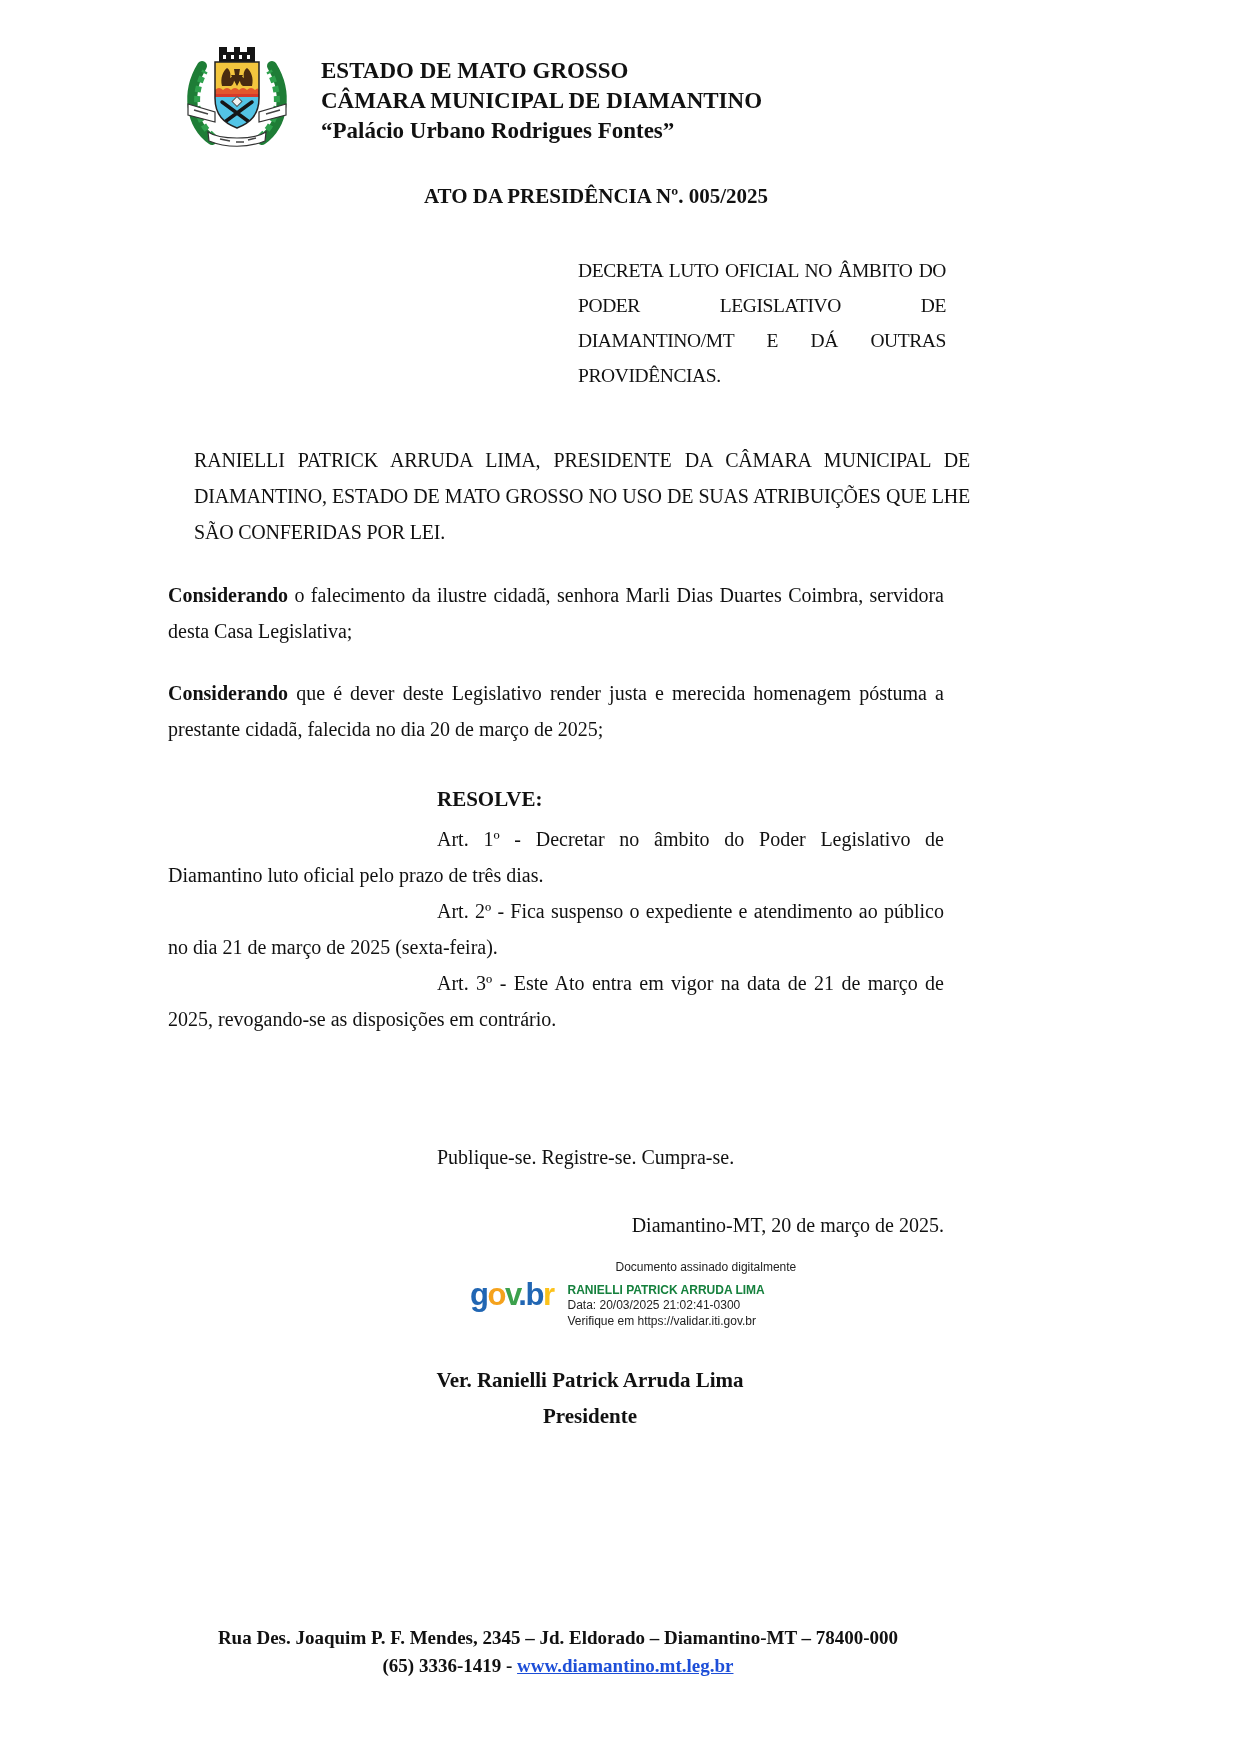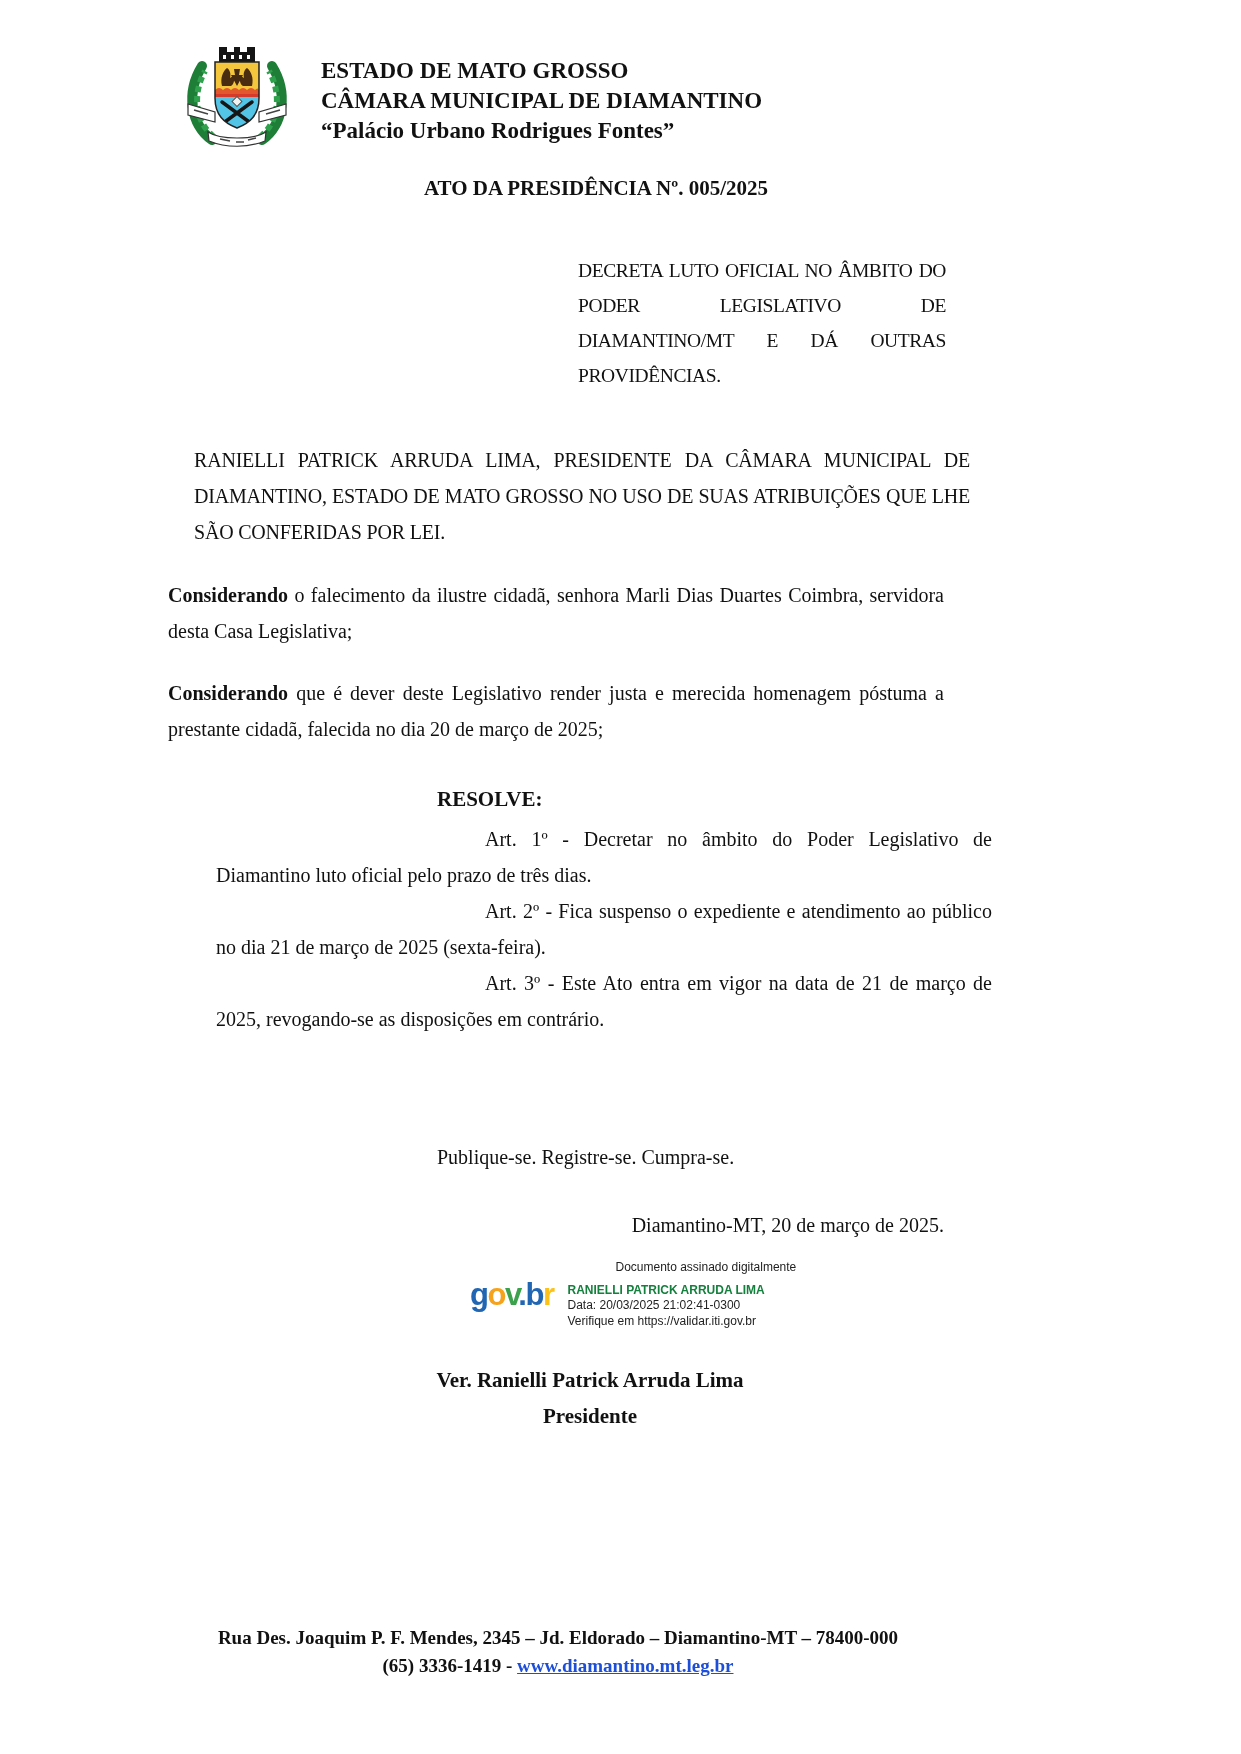--- a/index.html
+++ b/index.html
@@ -3,34 +3,34 @@
 <meta charset="utf-8">
 <style>
   html,body { margin:0; padding:0; background:#9a9a9a; }
   .page {
     position:relative; width:1241px; height:1754px; margin:0 auto;
     background:#ffffff; font-family:"Liberation Serif", serif; color:#111;
     overflow:hidden;
   }
   .crest { position:absolute; left:178px; top:40px; width:118px; height:112px; }
   .org   { position:absolute; left:321px; top:56px; font-weight:bold; font-size:23px; line-height:30px; white-space:nowrap; }
-  .title { position:absolute; left:168px; top:176px; width:856px; text-align:center; font-weight:bold; font-size:21px; }
+  .title { position:absolute; left:168px; top:184px; width:856px; text-align:center; font-weight:bold; font-size:21px; }
   .summary {
     position:absolute; left:578px; top:253px; width:368px;
     font-size:19.5px; line-height:35px; text-align:justify; letter-spacing:-0.4px;
   }
   .preamble {
     position:absolute; left:184px; top:432px; width:776px; margin:10px;
     font-size:20px; line-height:36px; text-align:justify; letter-spacing:-0.2px;
   }
   .consider { position:absolute; left:168px; width:776px; margin:0; font-size:20px; line-height:36px; text-align:justify; }
   .c1 { top:577px; }
   .c2 { top:675px; }
   .resolve { position:absolute; left:437px; top:787px; font-weight:bold; font-size:21px; }
-  .articles { position:absolute; left:168px; top:821px; width:776px; font-size:20px; line-height:36px; text-align:justify;margin-left:48px; }
+  .articles { position:absolute; left:168px; top:821px; width:776px; font-size:20px; line-height:36px; text-align:justify; }
   .articles p { margin:0; text-indent:269px; }
   .closing  { position:absolute; left:437px; top:1146px; font-size:20px; }
   .dateline { position:absolute; left:168px; top:1214px; width:776px; text-align:right; font-size:20px; }
   .stamp { position:absolute; left:470px; top:1260px; display:flex; align-items:center; gap:14px; font-family:"Liberation Sans", sans-serif; }
   .govbr { font-size:31px; font-weight:bold; letter-spacing:-1.5px; line-height:1; }
   .stamp-text  { font-size:12px; line-height:15.5px; color:#222; }
   .stamp-line1 { margin-bottom:7px;padding-left:48px; }
   .stamp-name  { font-weight:bold; color:#15803d; }
   .signer { position:absolute; left:168px; top:1362px; width:844px; text-align:center; font-weight:bold; font-size:21px; line-height:36px; }
   .footer { position:absolute; left:168px; top:1624px; width:780px; text-align:center; font-weight:bold; font-size:19px; line-height:28px; }

